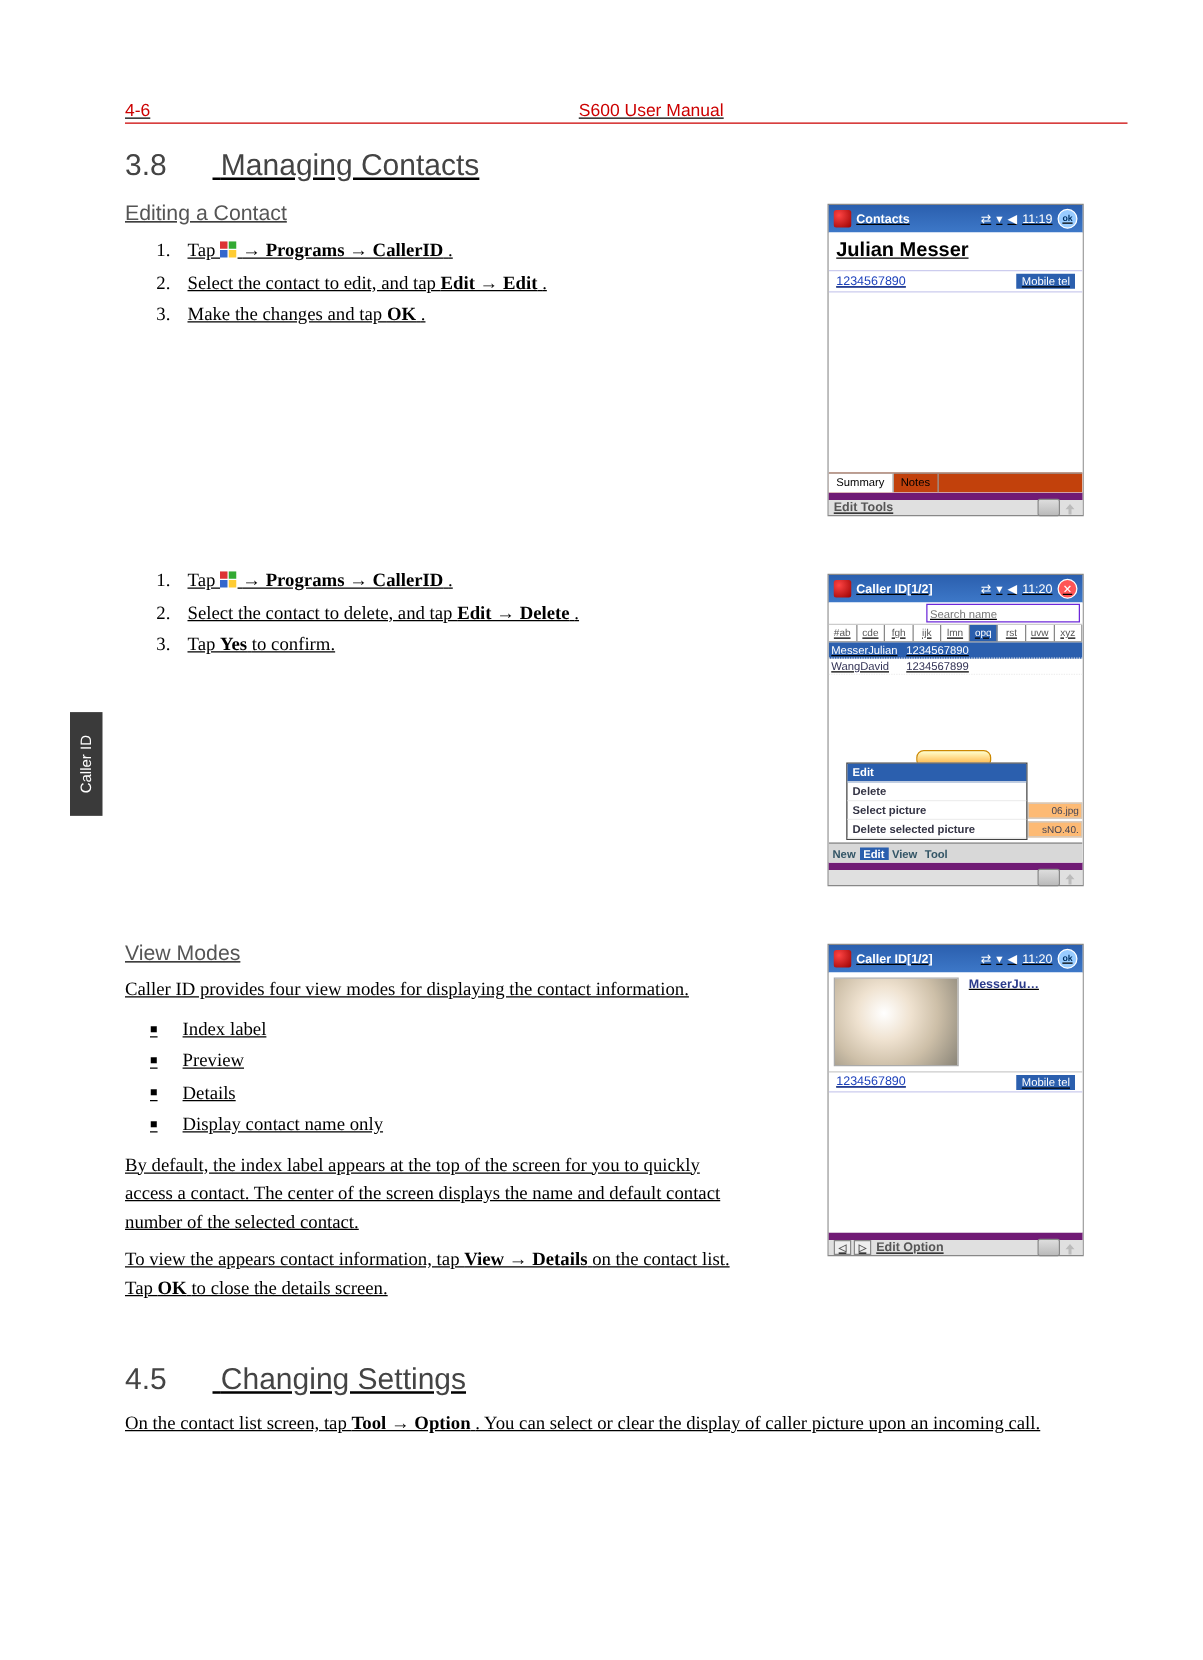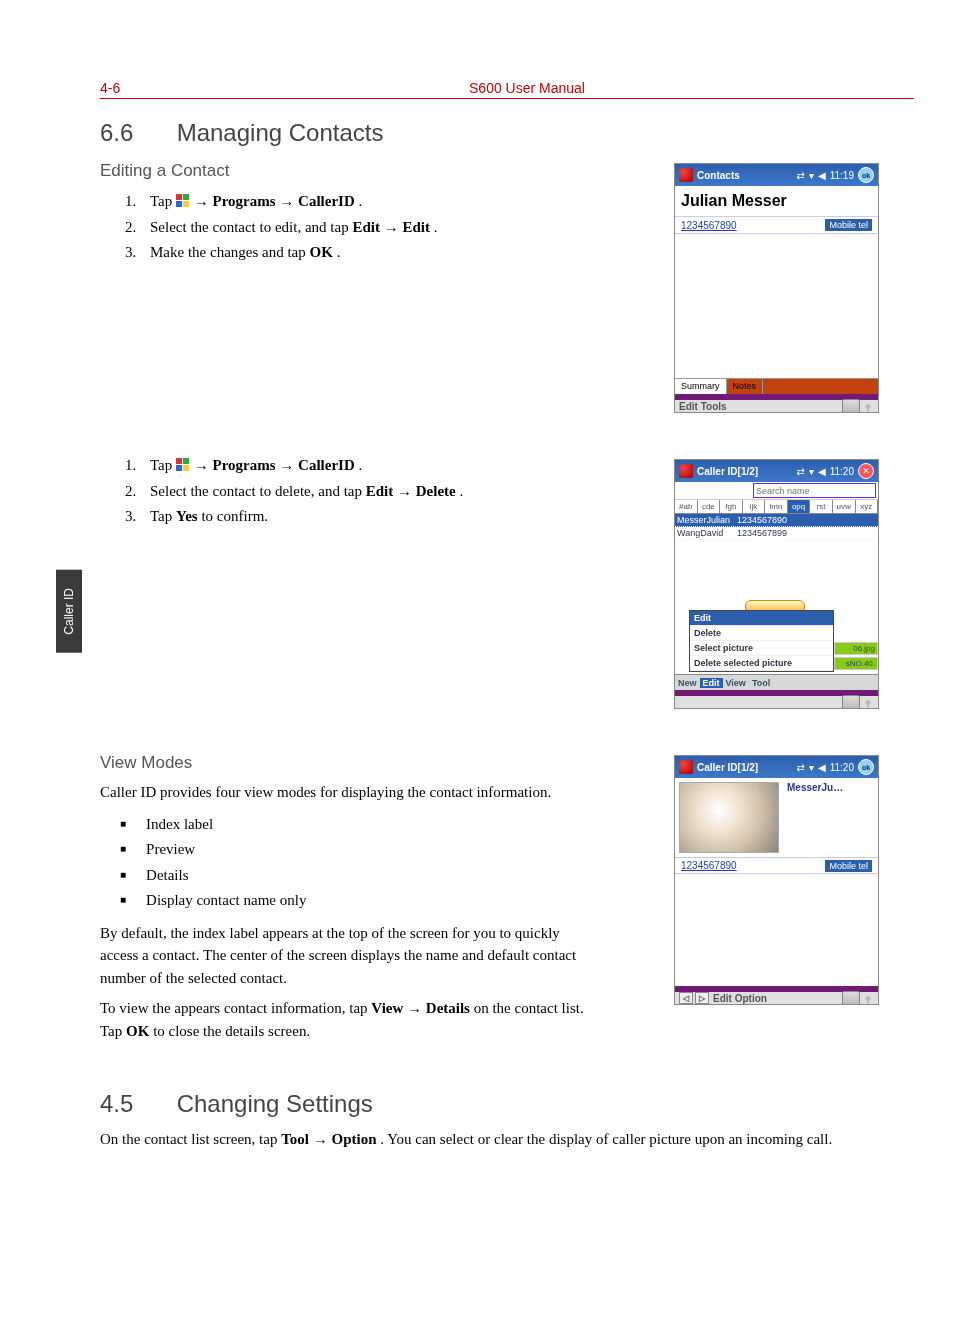--- a/index.html
+++ b/index.html
@@ -4,22 +4,23 @@
 <style>
   * { box-sizing: border-box; margin: 0; padding: 0; }
   body {
     font-family: "Times New Roman", serif;
     background: #fff;
     width: 962px;
     margin: 0 auto;
     color: #000;
   }
   .page-doc {
-    padding: 80px 48px 60px 100px;
+    padding: 80px 60px 60px 100px;
     position: relative;
+    text-decoration: underline;
   }
   .header-row {
     display: flex;
     border-bottom: 1.5px solid #c00;
     padding-bottom: 2px;
     margin-bottom: 20px;
     font-family: Arial, Helvetica, sans-serif;
   }
   .page-num {
     color: #c00;
@@ -275,21 +276,21 @@
   .s2-pop div { padding: 2px 4px; border-bottom: 1px solid #eee; font-weight: bold; color: #334; }
   .s2-pop div.sel { background: #2b5fae; color: #fff; }
   .s2-side {
     position: absolute;
     right: 0;
     bottom: 18px;
     width: 44px;
     font-size: 8px;
     color: #445;
   }
-  .s2-side div { border: 1px solid #ccc; padding: 1px 2px; margin: 2px 0; background: #84cc16; text-align: right; }
+  .s2-side div { border: 1px solid #ccc; padding: 1px 2px; margin: 2px 0; background: #fdba74; text-align: right; }
   .s2-thumb {
     position: absolute;
     bottom: 76px;
     left: 70px;
     width: 60px;
     height: 14px;
     background: linear-gradient(#ffc, #fa3);
     border: 1px solid #c80;
     border-radius: 6px;
   }
@@ -351,21 +352,21 @@
 <div class="page-doc">
 
   <div class="header-row">
     <div class="page-num">4-6</div>
     <div class="manual-title">S600 User Manual</div>
   </div>
 
   <div class="side-tab">Caller ID</div>
 
   <h2 class="section-heading">
-    <span class="num">6.6</span>
+    <span class="num">3.8</span>
     <span>Managing Contacts</span>
   </h2>
 
   <div class="section-container">
     <div class="text-col">
       <h3 class="subheading">Editing a Contact</h3>
       <ol class="steps">
         <li>
           <span>Tap </span>
           <span class="win-icon">

